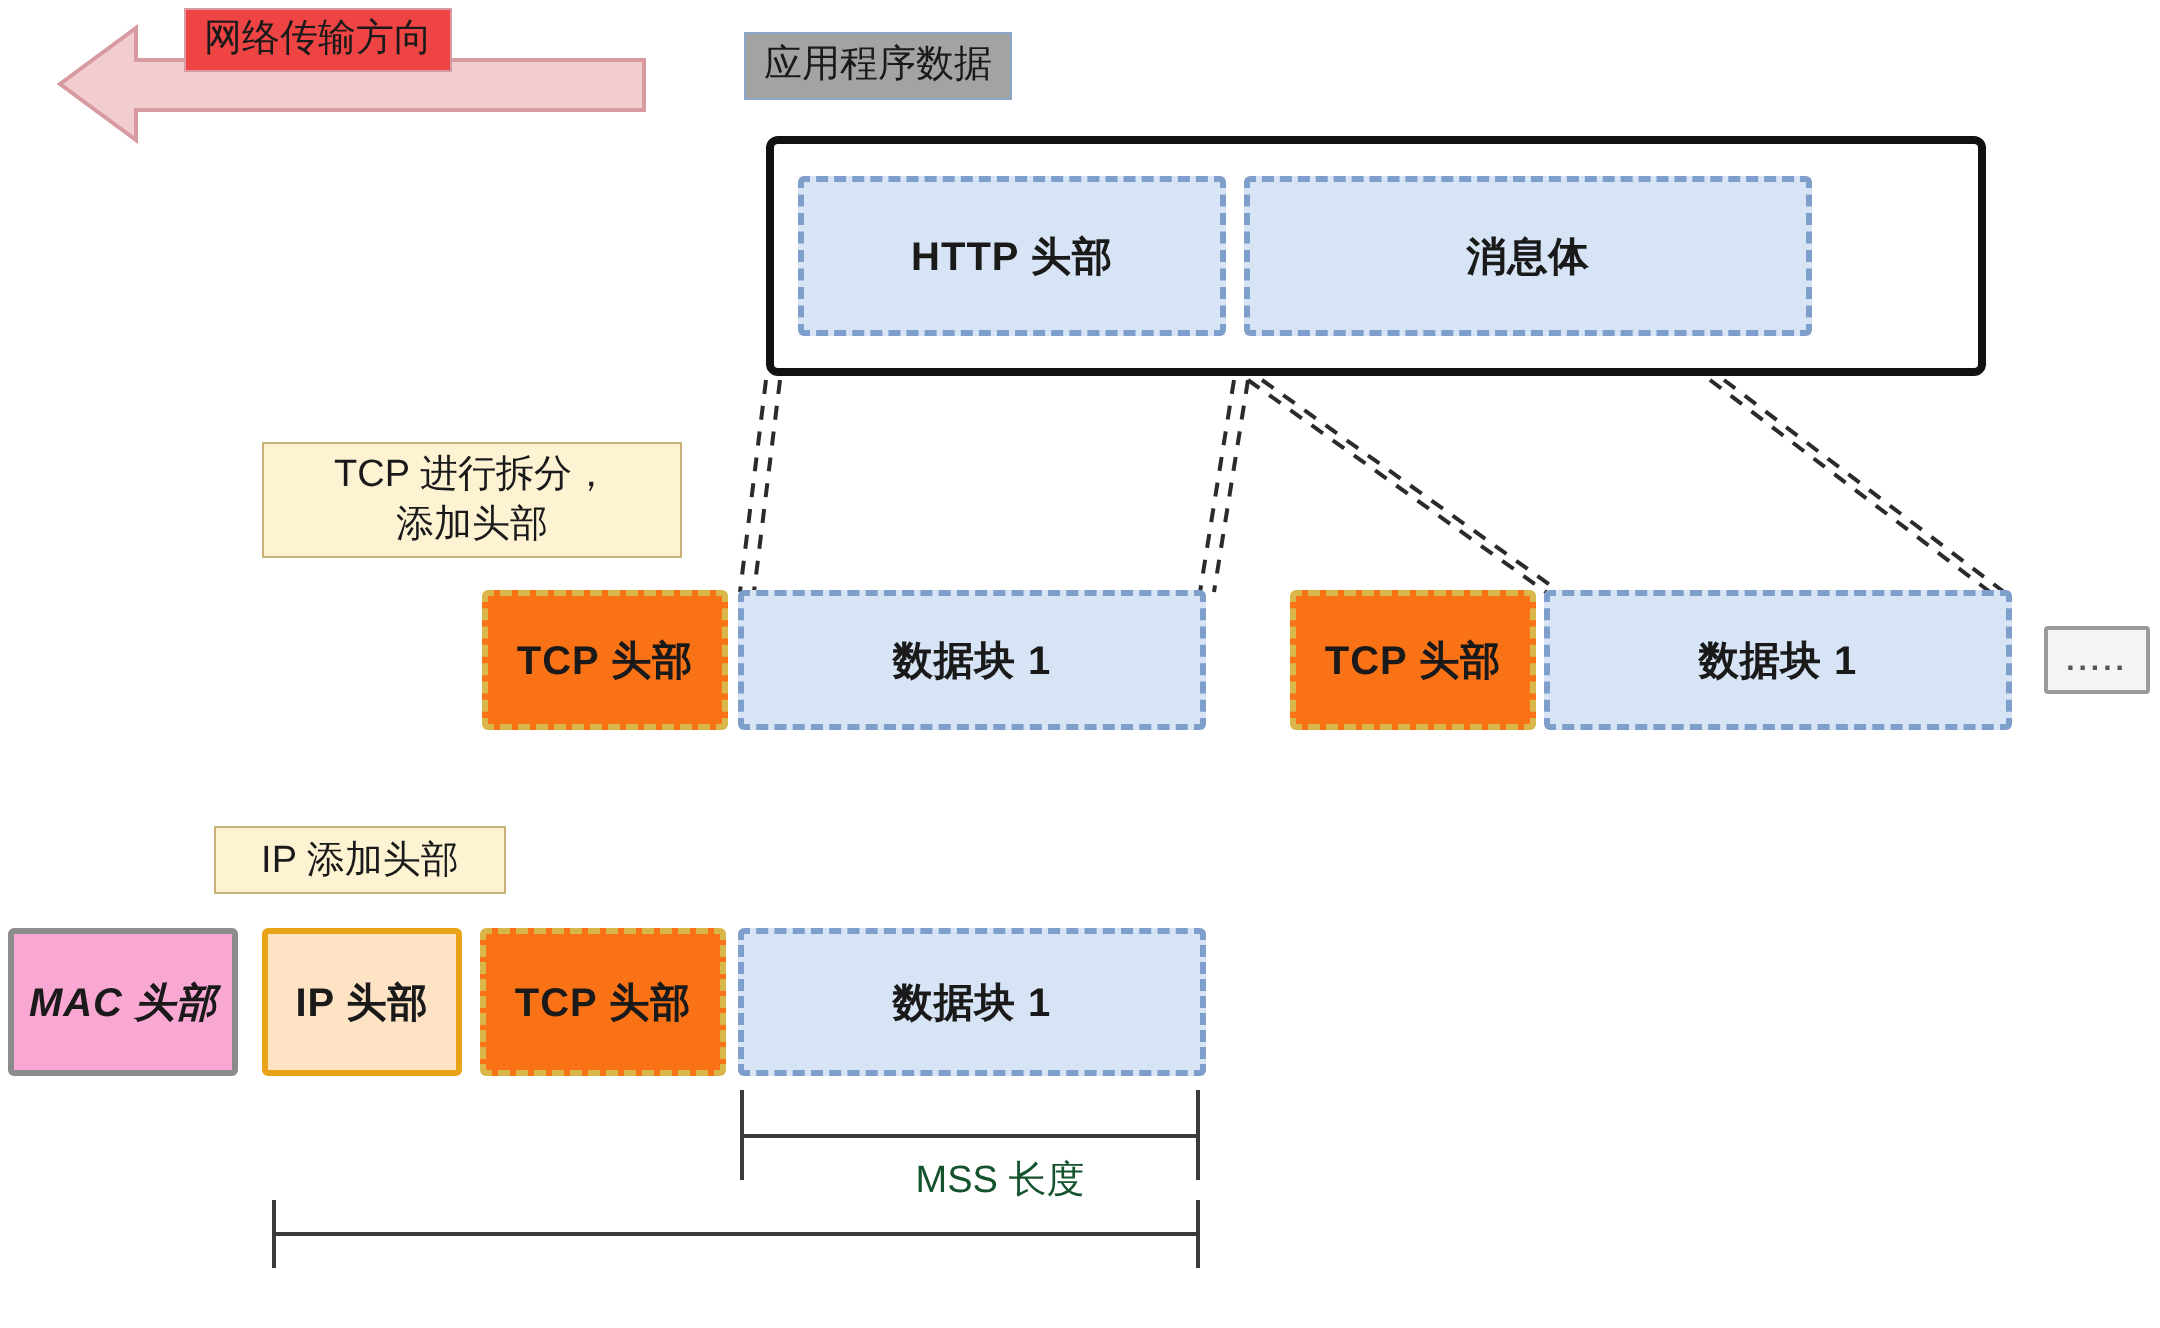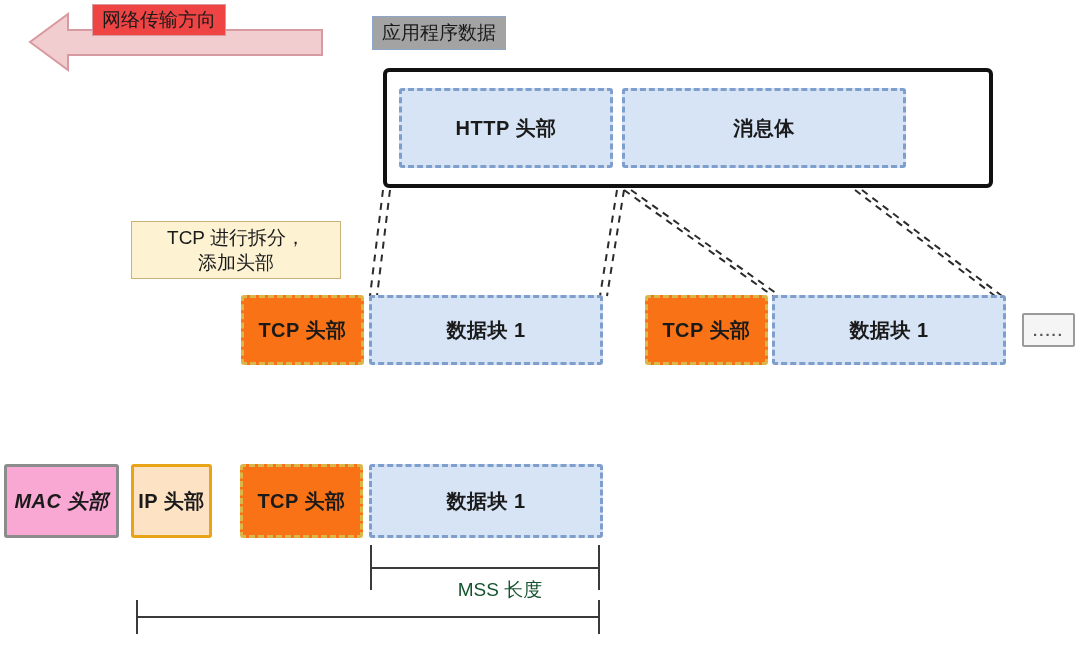--- a/index.html
+++ b/index.html
@@ -101,24 +101,25 @@
   <div class="abs ctr blk blk-yellow" style="left:241px;top:295px;width:123px;height:70px;">TCP 头部</div>
 
   <div class="abs ctr blk blk-blue" style="left:369px;top:295px;width:234px;height:70px;">数据块 1</div>
 
   <div class="abs ctr blk blk-yellow" style="left:645px;top:295px;width:123px;height:70px;">TCP 头部</div>
 
   <div class="abs ctr blk blk-blue" style="left:772px;top:295px;width:234px;height:70px;">数据块 1</div>
 
   <div class="abs ctr blk-dots" style="left:1022px;top:313px;width:53px;height:34px;">.....</div>
 
+  <div class="abs note ctr" style="left:107px;top:413px;width:146px;height:34px;font-size:19px;">IP 添加头部</div>
 
   <div class="abs ctr blk blk-mac" style="left:4px;top:464px;width:115px;height:74px;">MAC 头部</div>
 
-  <div class="abs ctr blk blk-ip" style="left:131px;top:464px;width:81px;height:74px;">IP 头部</div>
+  <div class="abs ctr blk blk-ip" style="left:131px;top:464px;width:100px;height:74px;">IP 头部</div>
 
   <div class="abs ctr blk blk-yellow" style="left:240px;top:464px;width:123px;height:74px;">TCP 头部</div>
 
   <div class="abs ctr blk blk-blue" style="left:369px;top:464px;width:234px;height:74px;">数据块 1</div>
 
   <svg class="overlay">
     <g stroke="#3a3a3a" stroke-width="2">
 
       <line x1="371" y1="545" x2="371" y2="590"></line>
       <line x1="599" y1="545" x2="599" y2="590"></line>

